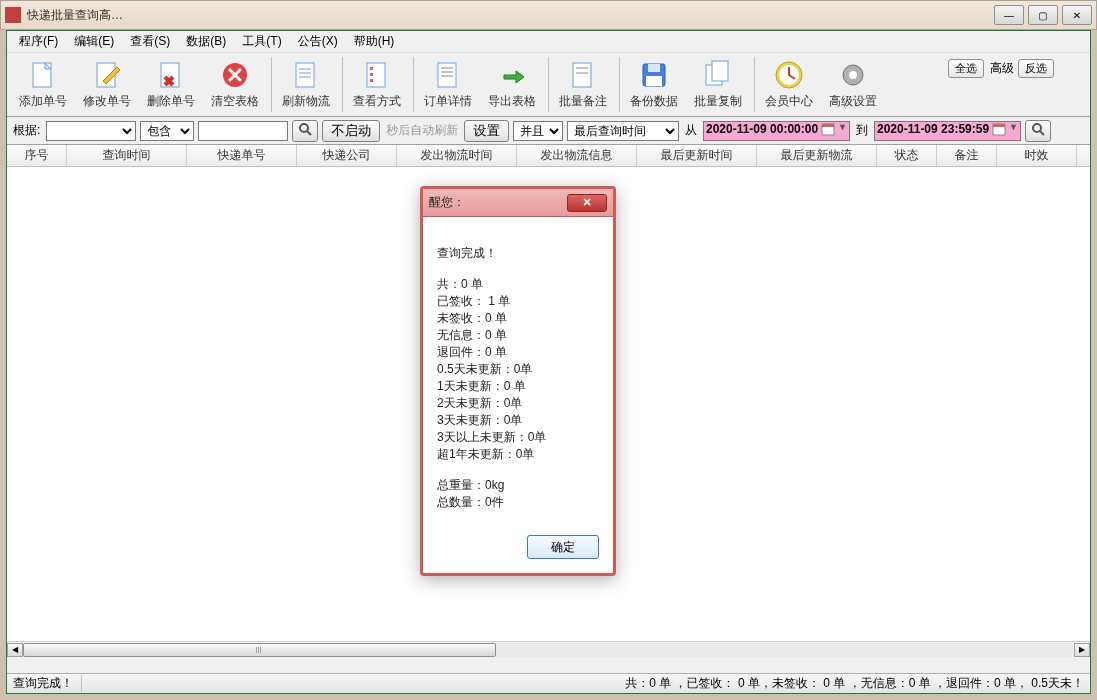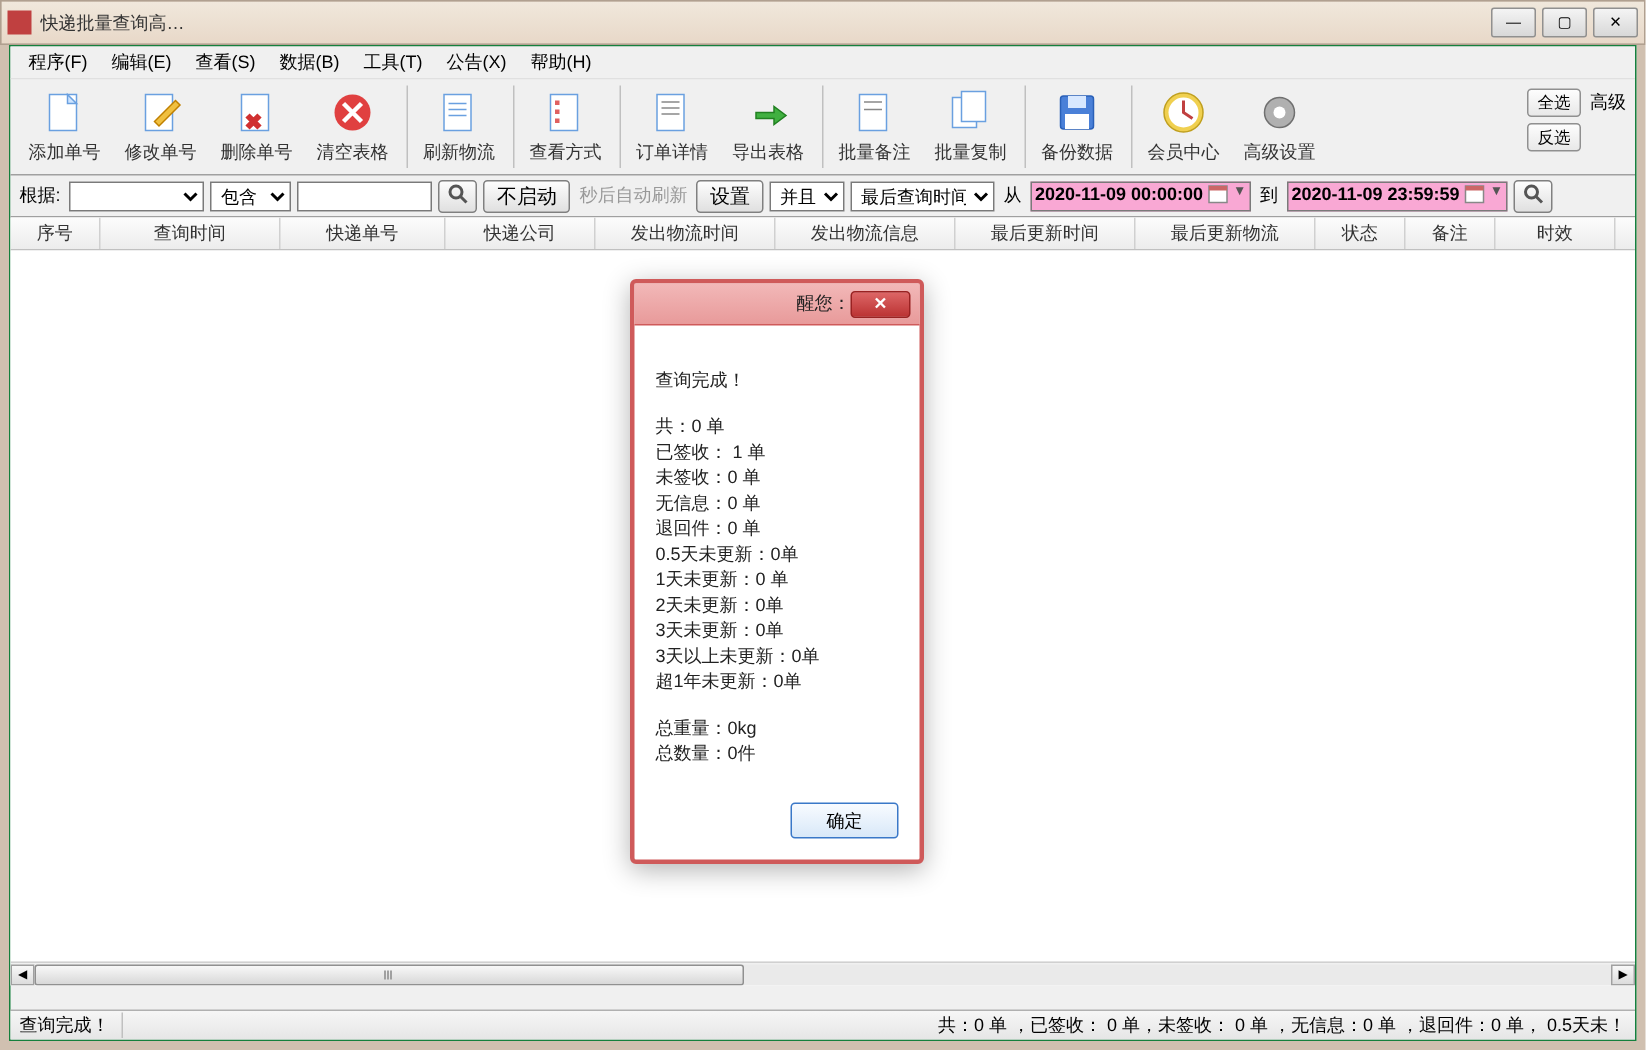--- a/index.html
+++ b/index.html
@@ -59,21 +59,21 @@
 .tool-btn {
   display: flex; flex-direction: column; align-items: center;
   padding: 2px 8px; cursor: pointer;
   min-width: 52px;
 }
 .tool-btn.sep { border-left: 1px solid #c0c0c0; padding-left: 10px; margin-left: 4px; }
 .tool-icon { width: 32px; height: 32px; display: flex; align-items: center; justify-content: center; }
 .tool-label { font-size: 12px; color: #333; margin-top: 2px; }
 .right-btns {
   position: absolute; right: 6px; top: 6px;
-  display: flex; flex-direction: column; gap: 4px;
+  display: flex; flex-direction: row; gap: 4px;
   align-items: flex-end;
   margin-left: 27px;
 }
 .right-row { display: flex; gap: 6px; align-items: center; }
 .right-btns button {
   font-size: 11px; padding: 1px 6px;
   background: linear-gradient(#fdfdfd, #e8e8e8);
   border: 1px solid #909090; border-radius: 3px; cursor: pointer;
 }
 .right-btns .txt { font-size: 12px; }
@@ -147,21 +147,20 @@
   border-radius: 4px;
   background: #fff;
   box-shadow: 0 4px 18px rgba(0,0,0,0.3);
 }
 .dialog-title {
   height: 28px;
   background: linear-gradient(#f2b8b8,#e89a9a);
   display: flex; align-items: center;
   padding: 0 6px;
   border-bottom: 1px solid #cf5a5a;
-  text-align: right;
 }
 .dialog-title .t { flex:1; font-size:12px; color:#222; filter: blur(0.5px); }
 .dialog-title .close {
   width: 40px; height: 18px;
   background: linear-gradient(#d66,#b33);
   border: 1px solid #922; border-radius: 3px;
   color:#fff; font-size:11px; font-weight:bold;
   display:flex;align-items:center;justify-content:center; cursor:pointer;
 }
 .dialog-body {
@@ -287,38 +286,38 @@
     <div class="tool-btn sep">
       <div class="tool-icon">
         <svg width="32" height="32">
             <rect x="6" y="4" width="18" height="24" fill="#fff" stroke="#6aa0e0"></rect>
             <line x1="9" y1="9" x2="21" y2="9" stroke="#888"></line>
             <line x1="9" y1="14" x2="21" y2="14" stroke="#888"></line>
           </svg>
       </div>
       <div class="tool-label">批量备注</div>
     </div>
-    <div class="tool-btn">
-      <div class="tool-icon">
-        <svg width="32" height="32">
-            <rect x="4" y="6" width="16" height="20" fill="#fff" stroke="#6aa0e0"></rect>
-            <rect x="10" y="2" width="16" height="20" fill="#fff" stroke="#6aa0e0"></rect>
-          </svg>
-      </div>
-      <div class="tool-label">批量复制</div>
-    </div>
     <div class="tool-btn sep">
       <div class="tool-icon">
         <svg width="32" height="32">
             <rect x="5" y="5" width="22" height="22" rx="2" fill="#4a80d8" stroke="#2a60b8"></rect>
             <rect x="10" y="5" width="12" height="8" fill="#d8e8ff"></rect>
             <rect x="8" y="17" width="16" height="10" fill="#fff"></rect>
           </svg>
       </div>
       <div class="tool-label">备份数据</div>
+    </div>
+    <div class="tool-btn">
+      <div class="tool-icon">
+        <svg width="32" height="32">
+            <rect x="4" y="6" width="16" height="20" fill="#fff" stroke="#6aa0e0"></rect>
+            <rect x="10" y="2" width="16" height="20" fill="#fff" stroke="#6aa0e0"></rect>
+          </svg>
+      </div>
+      <div class="tool-label">批量复制</div>
     </div>
     <div class="tool-btn sep">
       <div class="tool-icon">
         <svg width="32" height="32">
             <circle cx="16" cy="16" r="13" fill="#f0d050" stroke="#c0a020"></circle>
             <circle cx="16" cy="16" r="10" fill="#fff"></circle>
             <path d="M16 8 L16 16 L22 20" stroke="#c04040" stroke-width="2" fill="none"></path>
           </svg>
       </div>
       <div class="tool-label">会员中心</div>
@@ -353,21 +352,21 @@
     <button class="icon-btn">
       <svg width="14" height="14">
           <circle cx="6" cy="6" r="4" fill="none" stroke="#555" stroke-width="2"></circle>
           <line x1="9" y1="9" x2="13" y2="13" stroke="#555" stroke-width="2"></line>
         </svg>
     </button>
     <button>不启动</button>
     <span class="lbl disabled">秒后自动刷新</span>
     <button>设置</button>
     <select style="width:50px"><option>并且</option></select>
-    <select style="width:96px"><option>最后查询时间</option></select>
+    <select style="width:112px"><option>最后查询时间</option></select>
     <span class="lbl">从</span>
     <span class="date-field">
       <span>2020-11-09 00:00:00</span>
       <svg class="cal">
           <rect x="1" y="2" width="12" height="11" fill="#fff" stroke="#888"></rect>
           <rect x="1" y="2" width="12" height="3" fill="#c66"></rect>
         </svg>
       <span class="dd">▼</span>
     </span>
     <span class="lbl">到</span>

